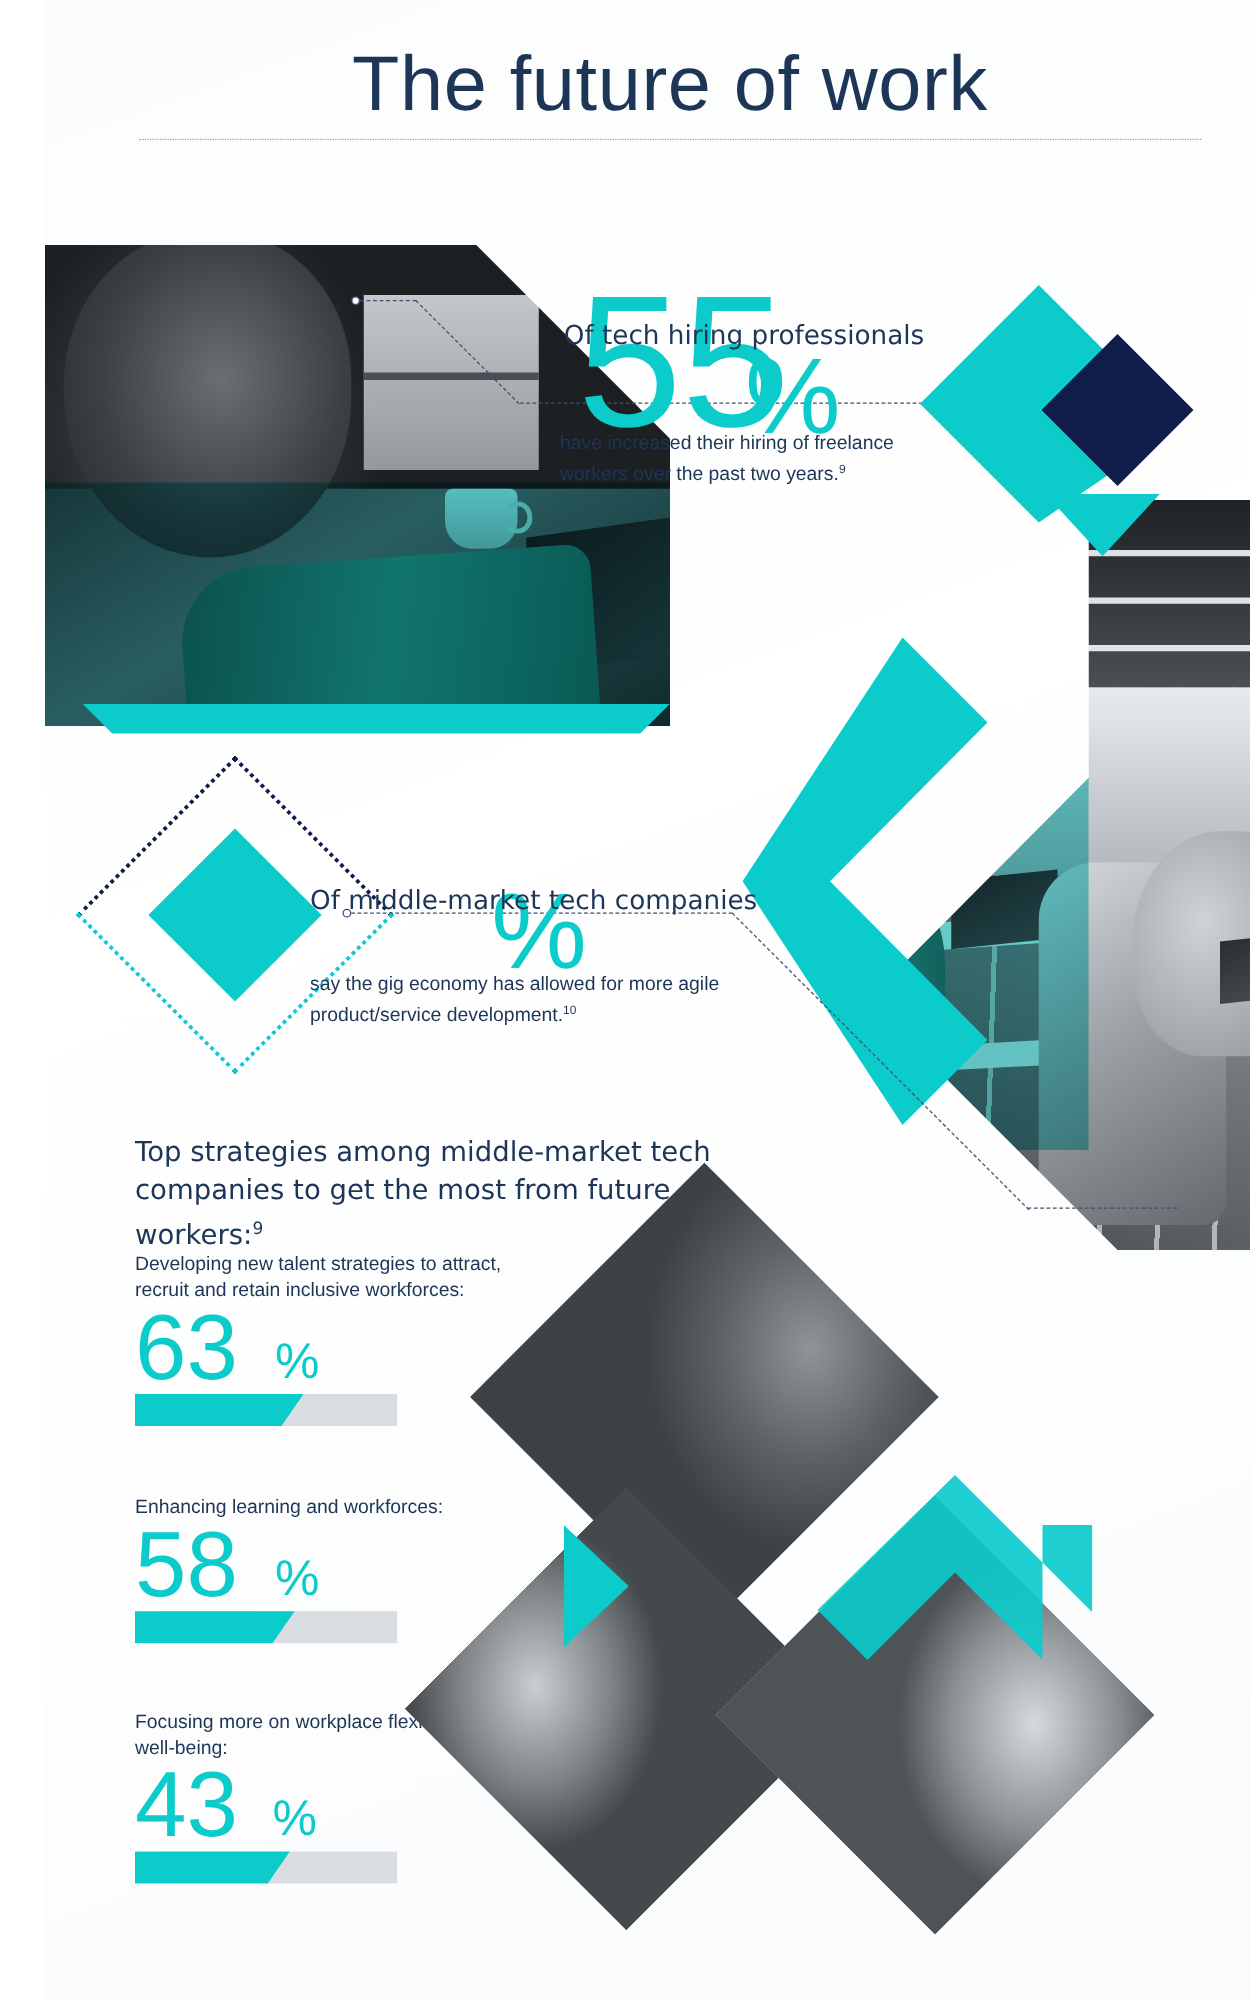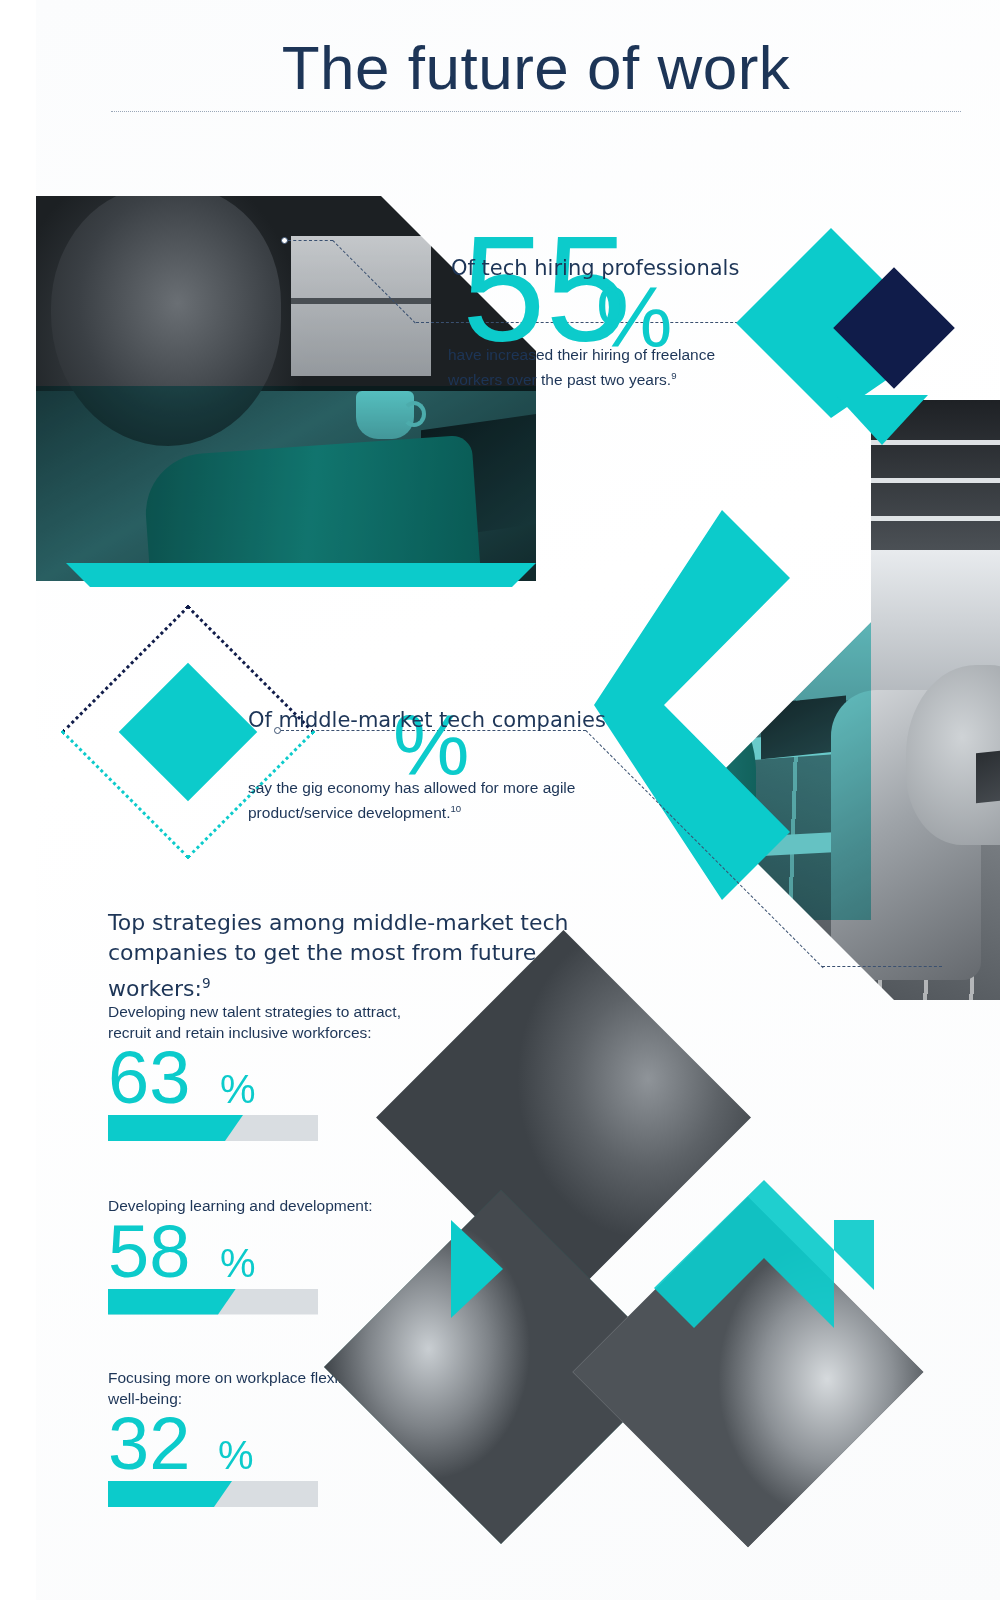--- a/index.html
+++ b/index.html
@@ -397,35 +397,35 @@
       <span class="big-num n">63</span>
       <span class="big-num p" style="left:112px;">%</span>
     </div>
     <div class="bar-wrap">
       <div class="bar-bg"></div>
       <div class="bar-fill" style="width:135px;"></div>
     </div>
   </div>
 
   <div class="strat" style="top:1196px;">
-    <div class="label">Developing learning and development:</div>
+    <div class="label">Enhancing learning and workforces:</div>
     <div class="val">
       <span class="big-num n">58</span>
       <span class="big-num p" style="left:112px;">%</span>
     </div>
     <div class="bar-wrap">
       <div class="bar-bg"></div>
       <div class="bar-fill" style="width:128px;"></div>
     </div>
   </div>
 
   <div class="strat" style="top:1368px;">
     <div class="label">Focusing more on workplace flexibility and well-being:</div>
     <div class="val">
-      <span class="big-num n">32</span>
+      <span class="big-num n">43</span>
       <span class="big-num p" style="left:110px;">%</span>
     </div>
     <div class="bar-wrap">
       <div class="bar-bg"></div>
       <div class="bar-fill" style="width:124px;"></div>
     </div>
   </div>
 
   <div class="collage">
     <div class="dmd dmd-a">

